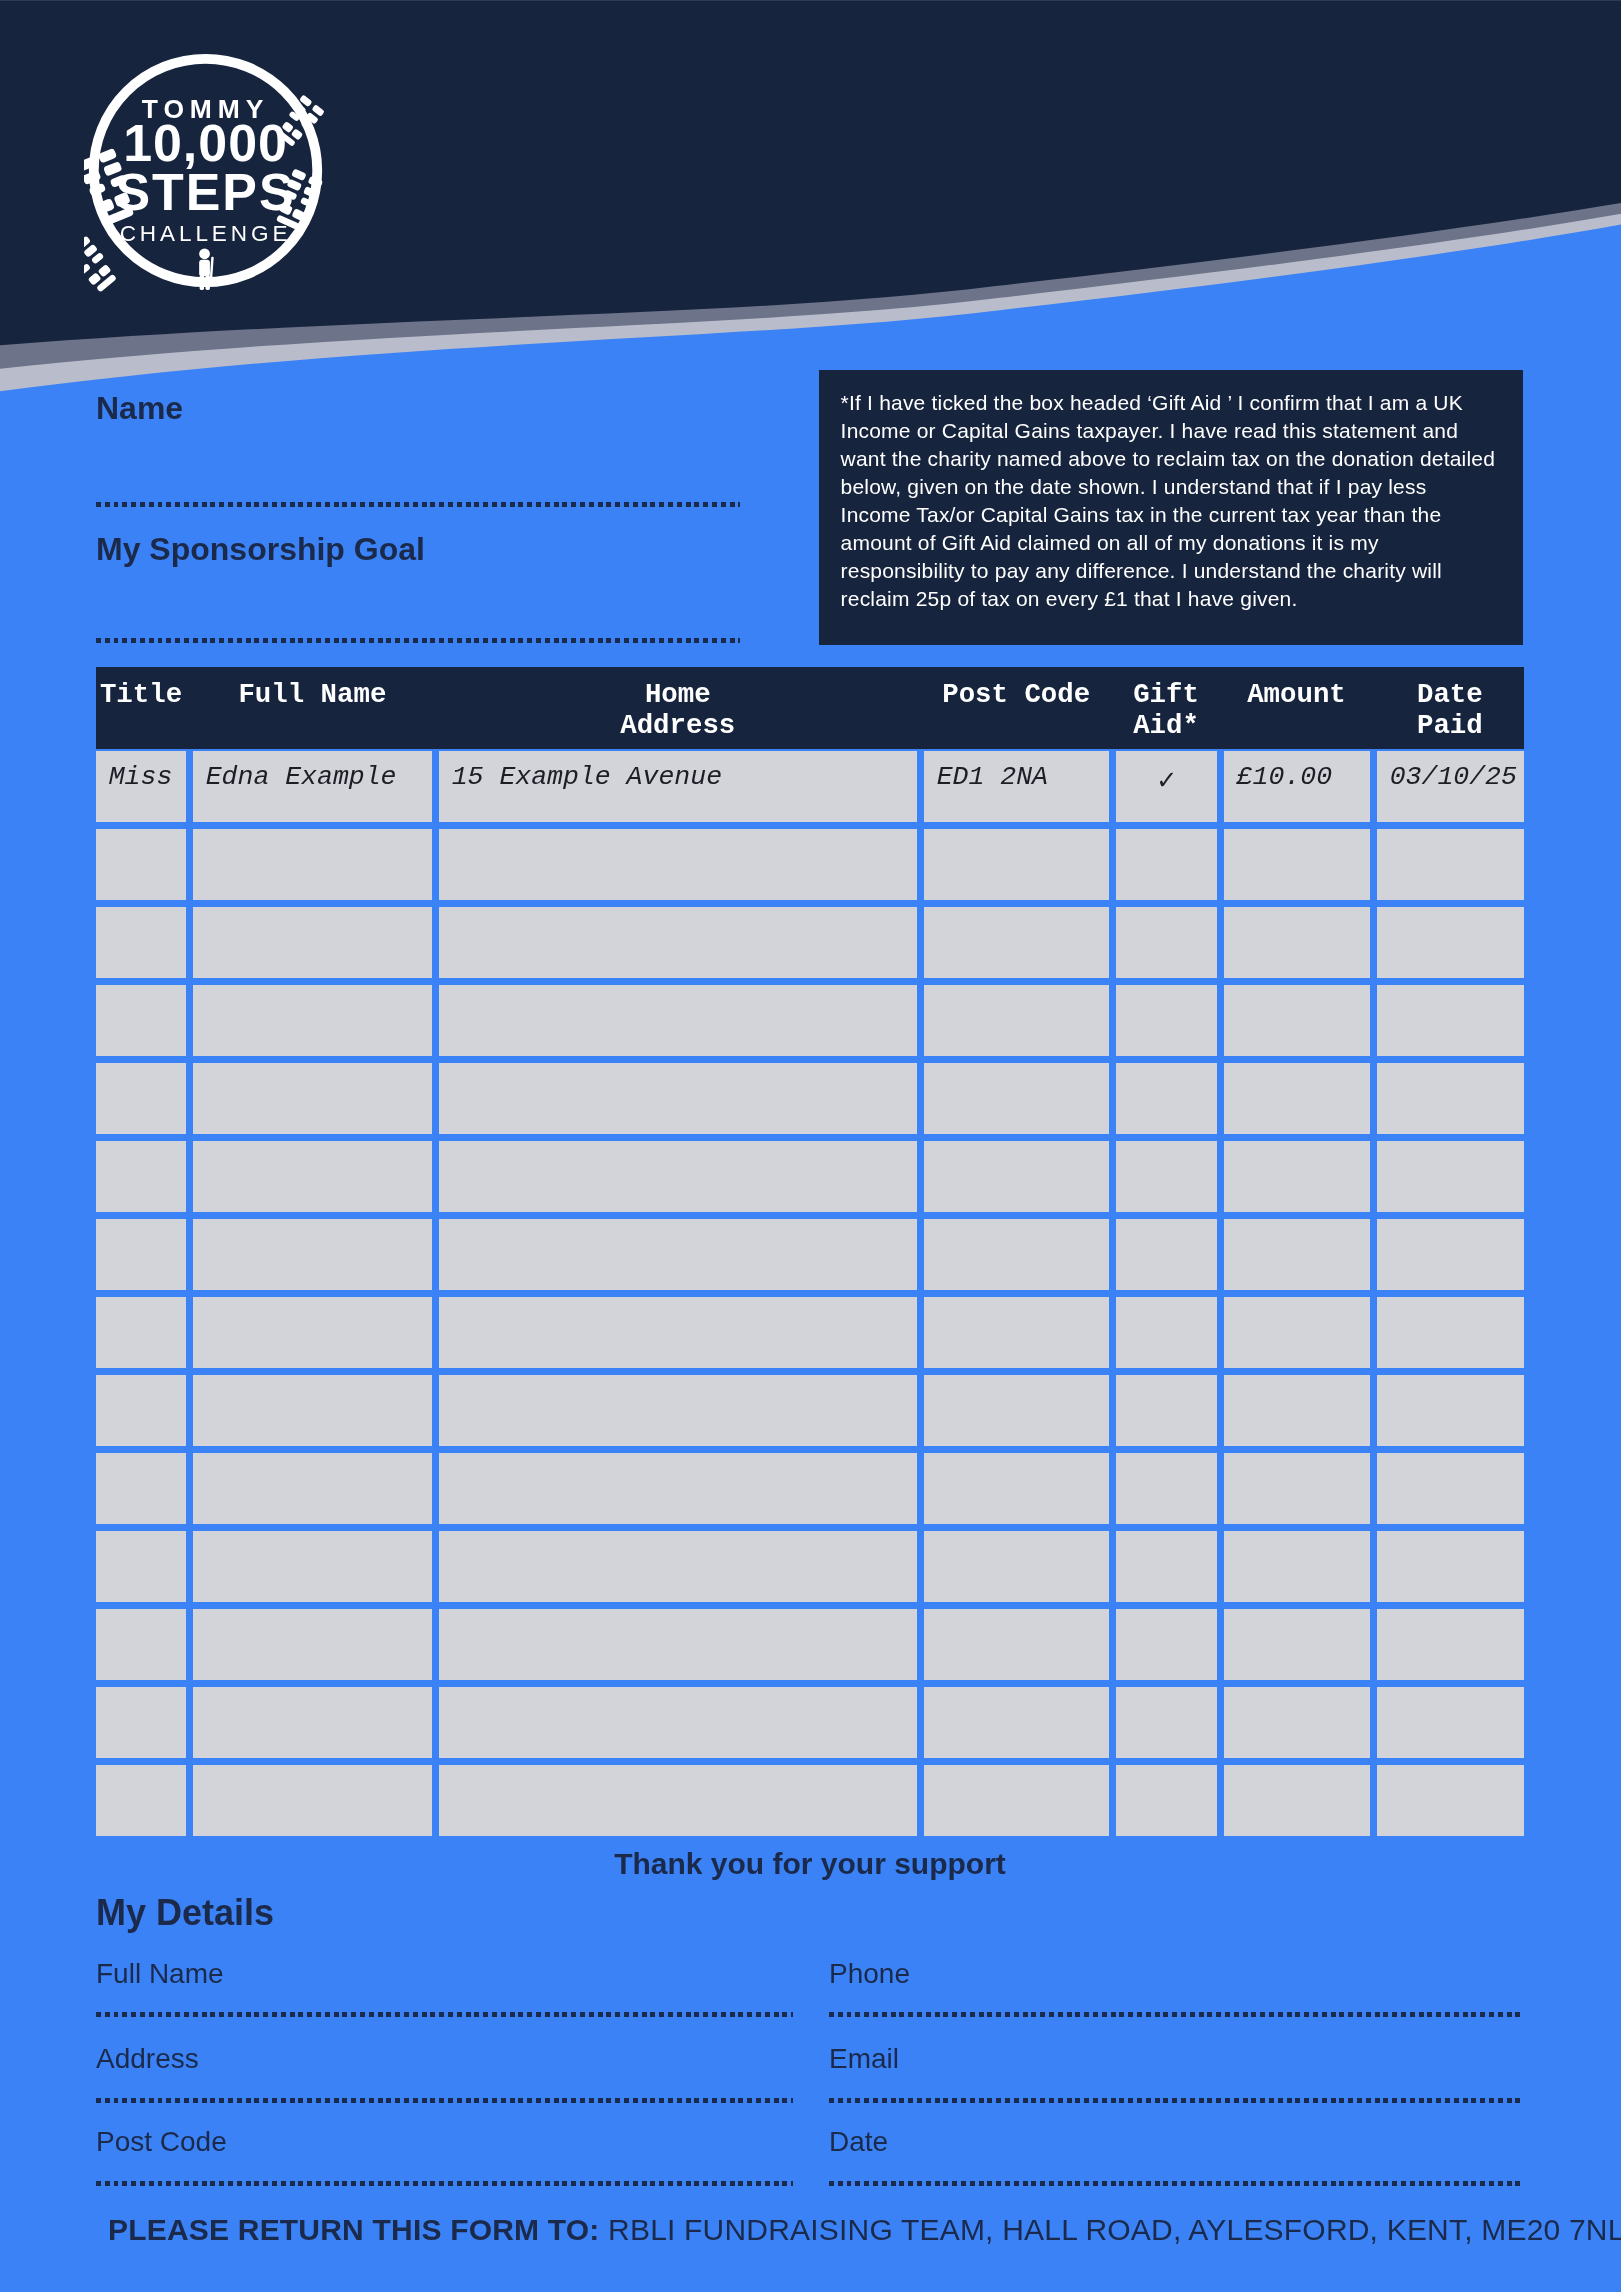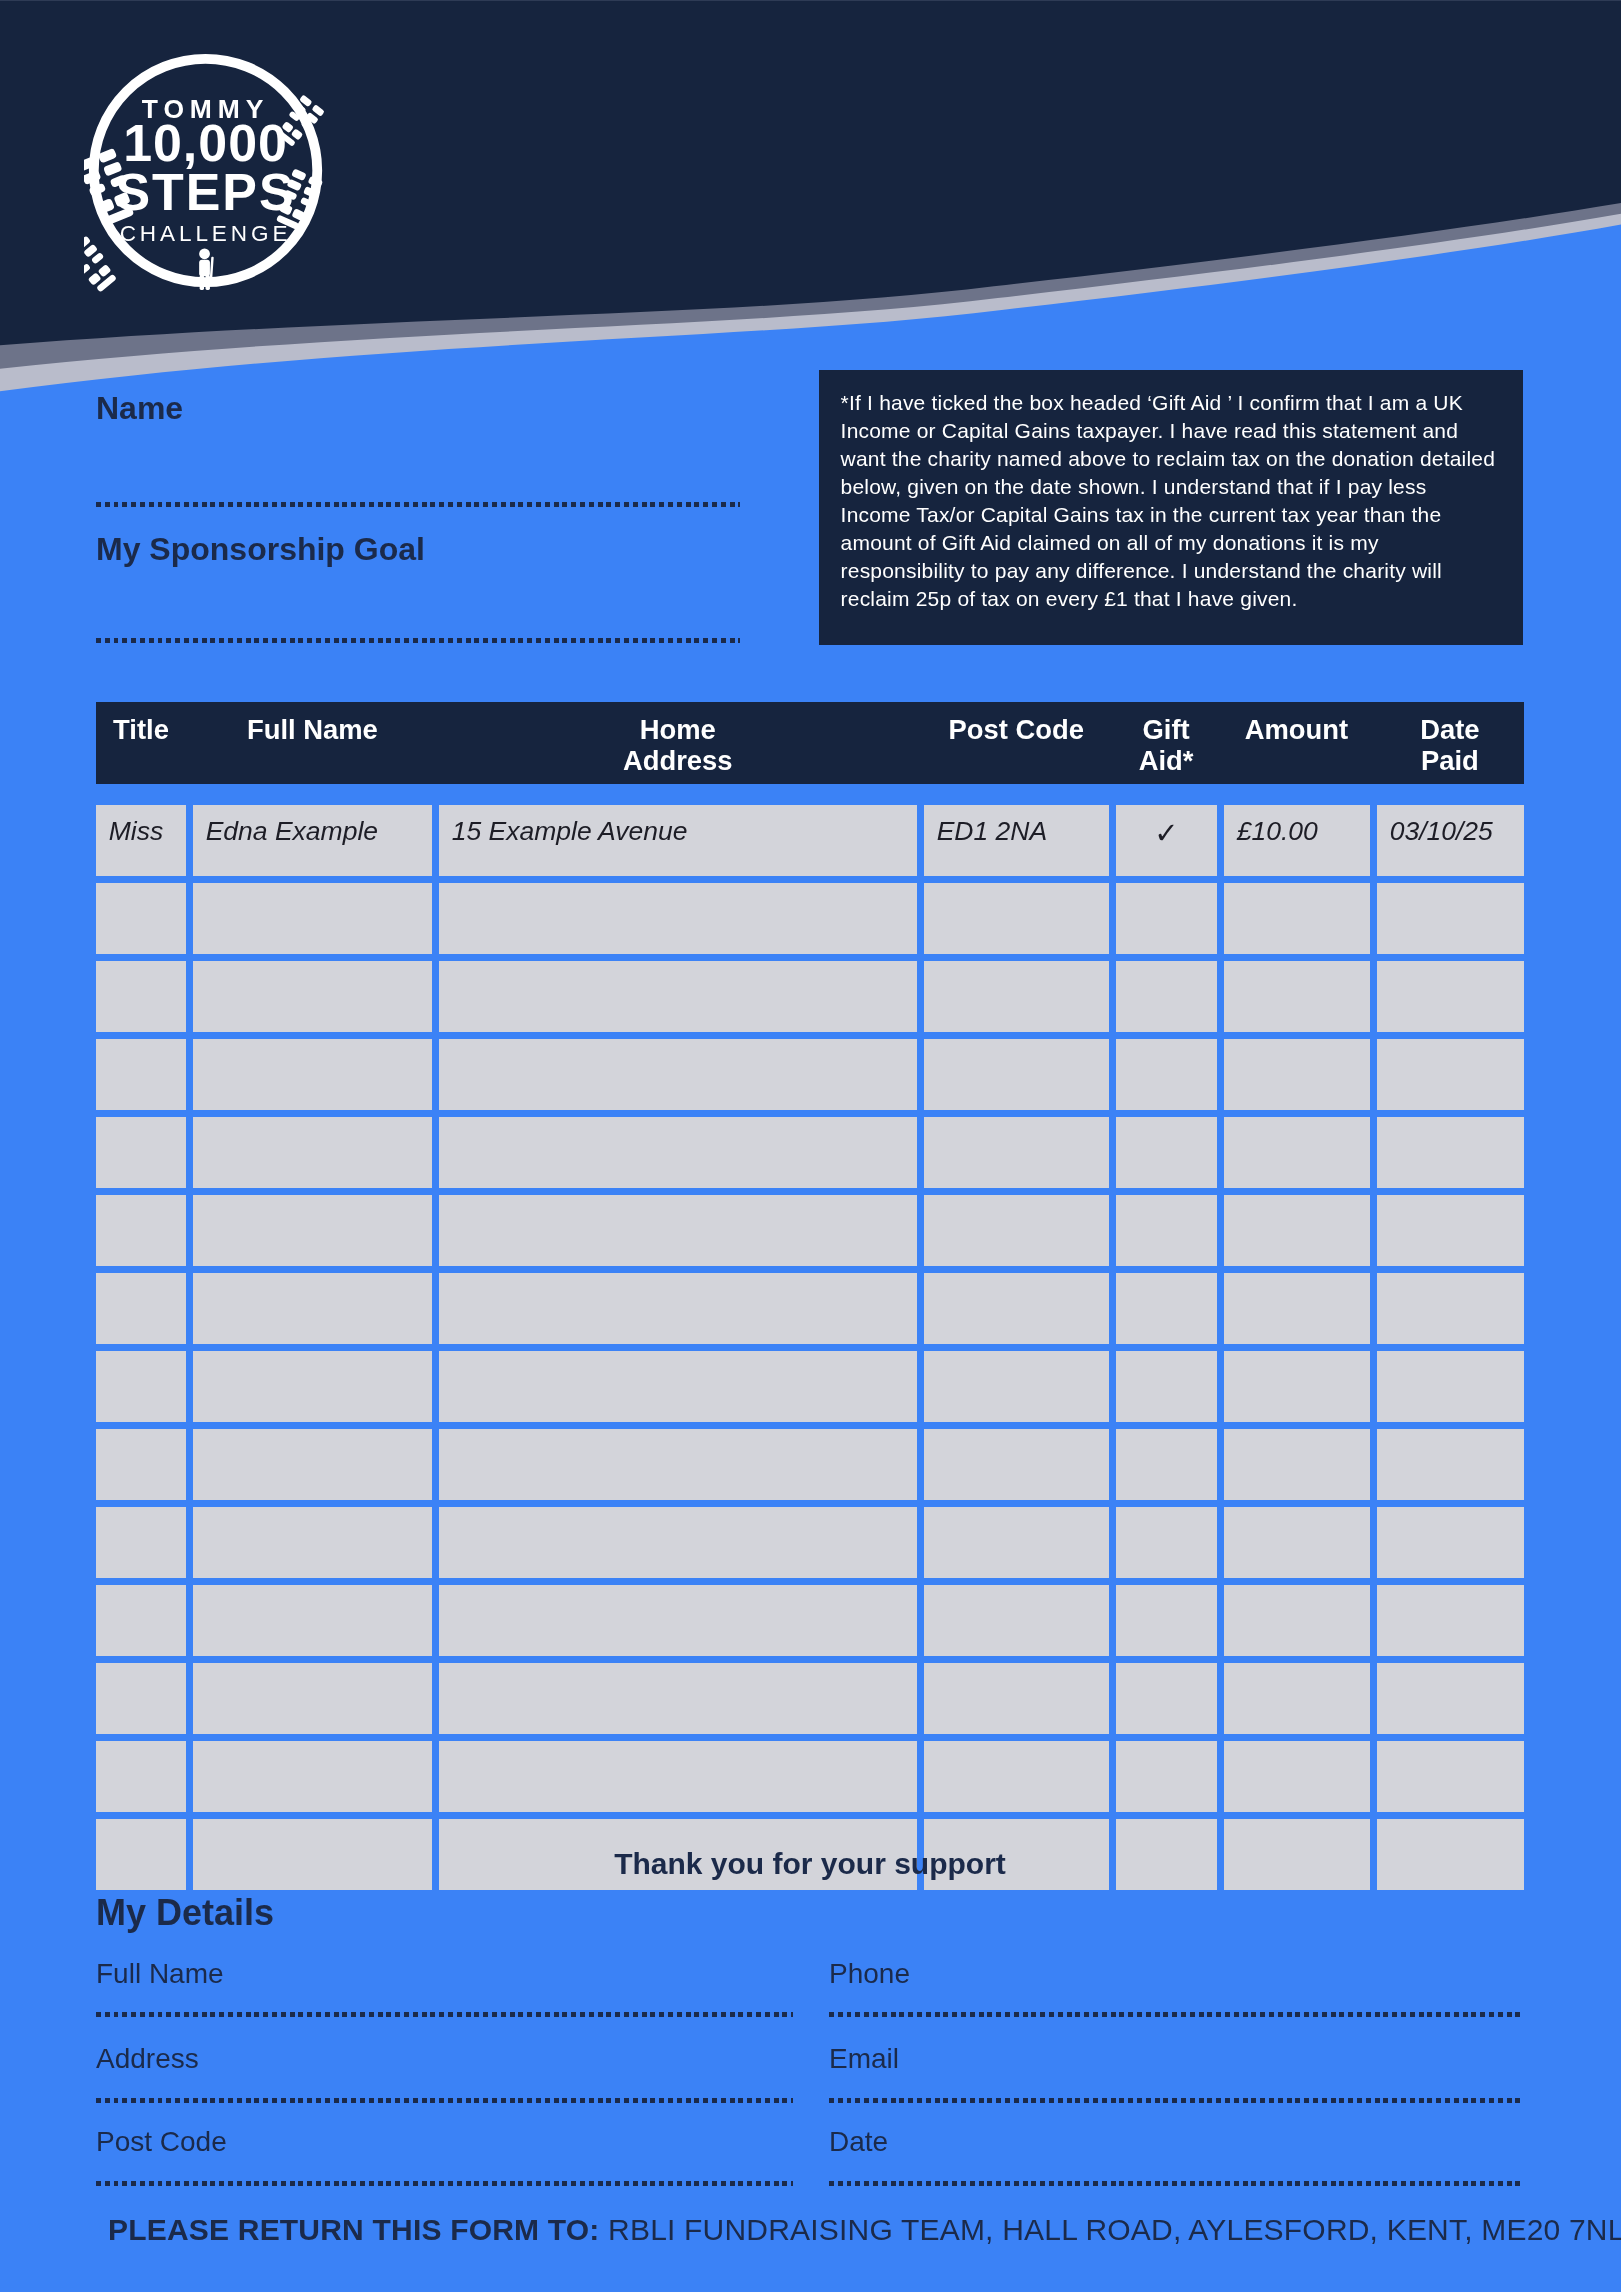--- a/index.html
+++ b/index.html
@@ -33,32 +33,32 @@
 
   
   .gift-box{
     position:absolute;left:819px;top:370px;width:704px;height:275px;
     background:var(--navy);color:#fff;
     padding:18.6px 21.6px;
     font-size:21px;line-height:28px;letter-spacing:0.2px;
   }
 
   
-  .sponsor-table{position:absolute;left:96px;top:702px;width:1428px;}
+  .sponsor-table{position:absolute;left:96px;top:667px;width:1428px;font-family:Liberation Mono, monospace;}
   .table-head{
     display:grid;grid-template-columns:90px 239px 478px 185px 101px 146px 147px;
     column-gap:6.9px;height:82px;background:var(--navy);
   }
   .th{
     color:#fff;font-weight:700;font-size:27.4px;line-height:31px;
     text-align:center;padding-top:11.8px;white-space:pre-line;
   }
   .table-body{
     display:grid;grid-template-columns:90px 239px 478px 185px 101px 146px 147px;
-    column-gap:6.9px;row-gap:6.9px;grid-auto-rows:71px;margin-top:21px;gap:7px;
+    column-gap:6.9px;row-gap:6.9px;grid-auto-rows:71px;margin-top:2px;gap:7px;
   }
   .td{
     background:var(--row-gray);
     font-size:26.5px;font-style:italic;color:var(--cell-ink);
     padding:10.8px 0 0 12.7px;
   }
   .td.ck{text-align:center;padding-left:0;font-style:normal;font-size:29px;}
 
   
   .thanks{

